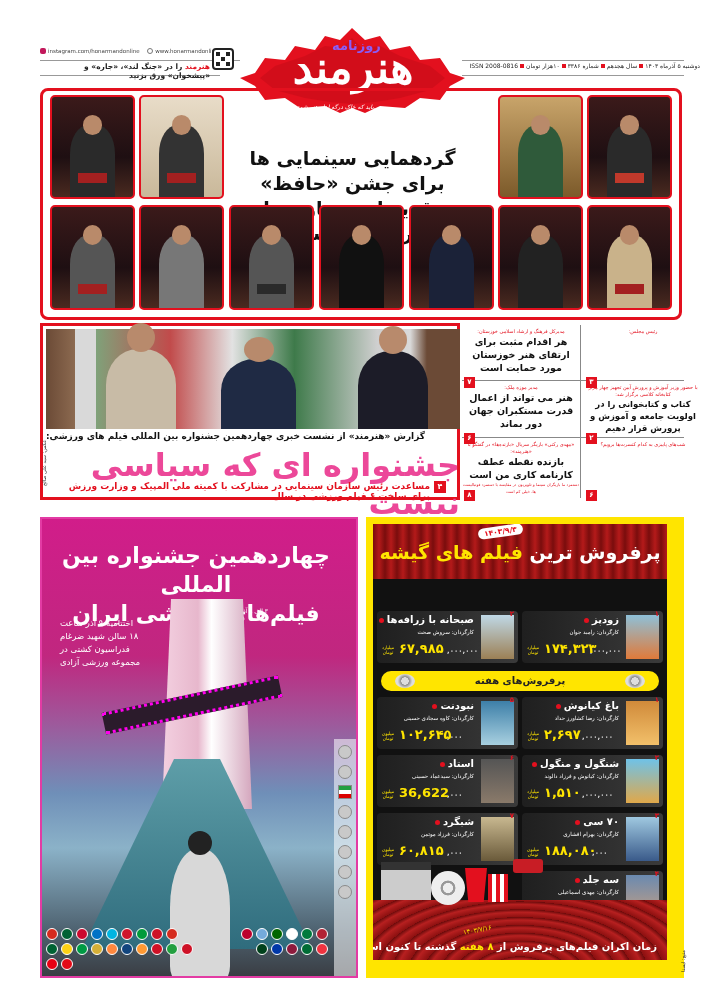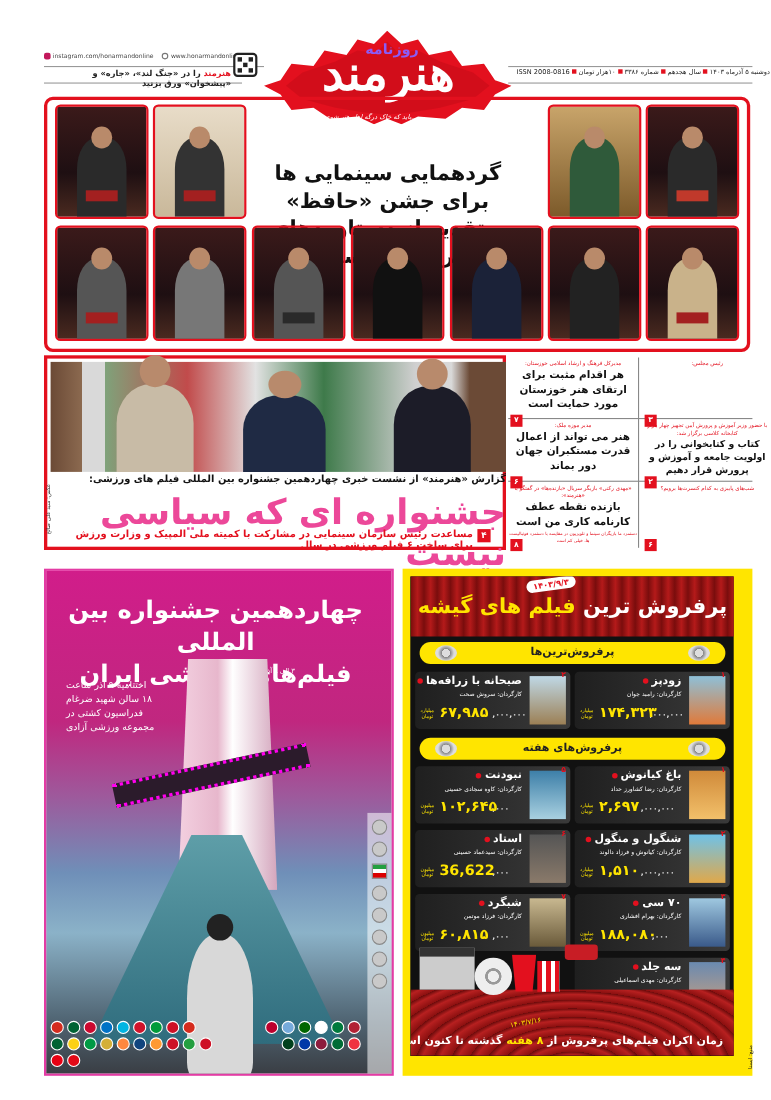--- a/index.html
+++ b/index.html
@@ -25,21 +25,21 @@
 .photo{position:absolute;border:2px solid #e3101e;border-radius:5px;overflow:hidden;background:linear-gradient(180deg,#3b1a1a 0%,#1e0f12 60%,#4a2a20 100%)}
 .photo .fig{position:absolute;left:22%;right:22%;bottom:0;height:72%;border-radius:40% 40% 0 0;background:#2a2a2a}
 .photo .head{position:absolute;left:38%;width:24%;top:18%;height:20%;border-radius:50%;background:#b98a6a}
 .photo .award{position:absolute;left:32%;width:36%;bottom:14%;height:10%;background:#a32020}
 .headline1{position:absolute;left:225px;top:146px;width:255px;text-align:center;font-size:19px;font-weight:bold;color:#111;line-height:25px}
 
 .mid-frame{position:absolute;left:40px;top:323px;width:420px;height:177px;border:3px solid #e3101e}
 .mid-photo{position:absolute;left:3px;top:3px;width:414px;height:100px;background:linear-gradient(90deg,#6b4a36 0,#8c6a50 7%,#d9d9d9 7%,#d9d9d9 12%,#7fa27a 12%,#c14b4b 30%,#e2e2e2 45%,#3e7a4a 60%,#cfcfcf 80%,#d9d9d9 88%,#6b4a36 92%)}
 .person{position:absolute;bottom:0;border-radius:45% 45% 0 0}
 .person .h{position:absolute;left:30%;width:40%;top:-32%;height:36%;border-radius:50%;background:#b88a6c}
-.mid-kicker{position:absolute;left:3px;top:105px;width:414px;text-align:right;font-size:9px;font-weight:bold;color:#111}
+.mid-kicker{position:absolute;left:3px;top:105px;width:414px;text-align:left;font-size:9px;font-weight:bold;color:#111}
 .mid-title{position:absolute;left:3px;top:120px;width:414px;font-size:32px;font-weight:bold;color:#ec4899}
 .mid-sub{position:absolute;left:3px;top:155px;width:400px;text-align:right;font-size:9px;font-weight:bold;color:#e3101e;padding-right:16px}
 .pg-badge{display:inline-block;background:#e3101e;color:#fff;font-size:8px;font-weight:bold;width:12px;height:12px;line-height:12px;text-align:center}
 .photo-credit{position:absolute;left:41px;top:440px;width:10px;height:55px;font-size:5px;color:#333;writing-mode:vertical-rl;transform:rotate(180deg)}
 
 .news-cell{position:absolute;width:118px;height:58px;text-align:center}
 .news-cell .kick{font-size:5px;color:#e3101e;line-height:7px}
 .news-cell .txt{font-size:9.5px;font-weight:bold;color:#111;line-height:13px}
 .news-cell .pg-badge{position:absolute;bottom:-2px;left:2px;font-size:7px;width:11px;height:11px;line-height:11px}
 .grid-v{position:absolute;left:580px;top:325px;width:1px;height:173px;background:#888}
@@ -299,25 +299,20 @@
       <span class="flag" style="background: rgb(227, 10, 23);"></span>
     </div>
 </div>
 
 <div class="bo">
   <div class="bo-inner">
     <div class="curtain"></div>
     <div class="bo-date">۱۴۰۳/۹/۳</div>
     <div class="bo-title"><span>پرفروش ترین</span> <span class="y">فیلم های گیشه</span></div>
 
-    <div class="bo-pill" style="top:60px">
-      <span class="reel" style="right:14px"></span>
-      <span>پرفروش‌ترین‌ها</span>
-      <span class="reel" style="left:14px"></span>
-    </div>
 
     <div class="movie" style="right:4px;top:87px">
       <div class="poster-thumb" style="background:linear-gradient(#8ec0d8,#e07a3a)"></div>
       <div class="rank">۱</div>
       <div class="name">زودپز</div>
       <div class="dir"><span>کارگردان:</span> <span>رامبد جوان</span></div>
       <div class="sales"><span style="margin-left:16px" class="z">,۰۰۰,۰۰۰</span></div>
       <div class="sales" style="left:22px;width:auto;direction:rtl">۱۷۴,۳۲۳</div>
       <div class="unit">میلیارد تومان</div>
     </div>

